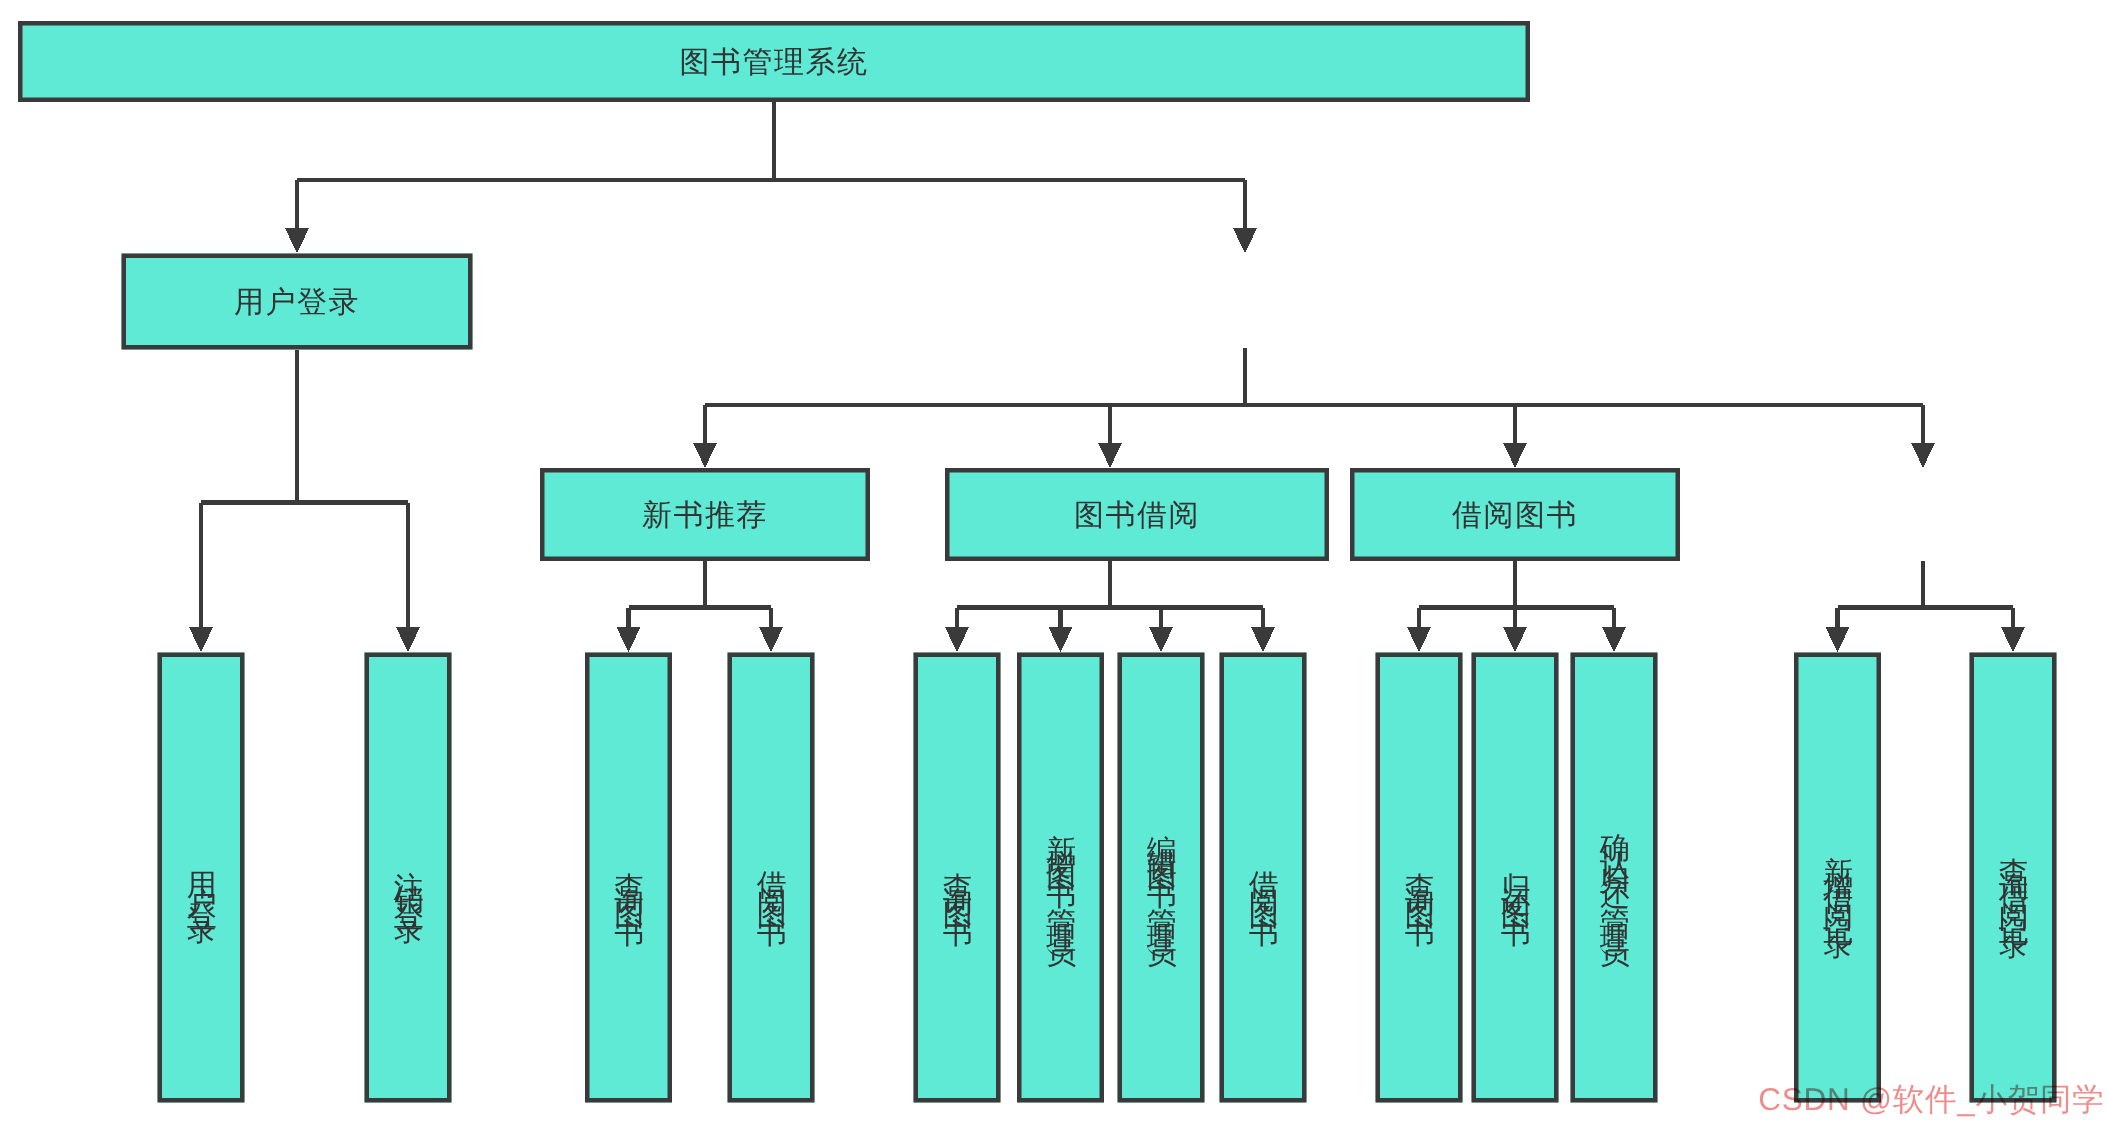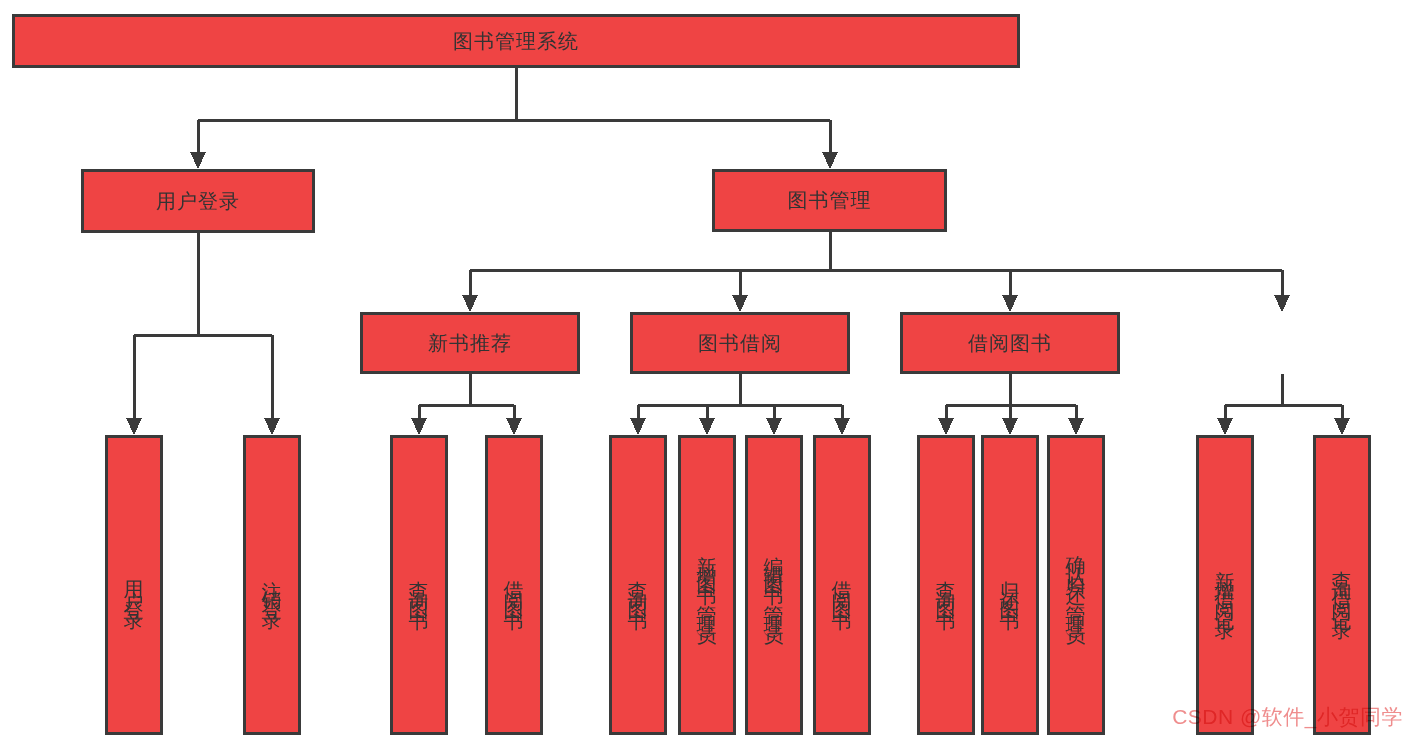--- a/index.html
+++ b/index.html
@@ -28,40 +28,40 @@
   svg.connectors path {
     stroke: currentColor;
     stroke-width: 3;
     fill: none;
   }
   svg.connectors polygon { fill: currentColor; stroke: none; }
   .box {
     position: absolute;
     box-sizing: border-box;
     border: 3px solid var(--box_border);
-    background: #ef4444;
+    background: #5eead4;
     display: flex;
     align-items: center;
     justify-content: center;
     font-size: 20px;
     color: var(--text);
   }
   .hbox span { letter-spacing: 1px; white-space: nowrap; }
   .vbox { width: 58px; height: 300px; }
   .vbox span {
     writing-mode: vertical-rl;
     text-orientation: mixed;
     letter-spacing: 10px;
     line-height: 1;
     white-space: nowrap;
   }
   .watermark {
     position: absolute;
     right: 2px;
-    bottom: 16px;
+    bottom: 0;
     font-size: 21px;
     letter-spacing: 0.5px;
     color: var(--watermark);
     mix-blend-mode: multiply;
     white-space: nowrap;
   }
 </style>
 </head>
 <body>
 
@@ -110,28 +110,25 @@
     </g>
   </svg>
 
   <div class="box hbox" style="left:12px; top:14px; width:1008px; height:54px">
     <span>图书管理系统</span>
   </div>
 
   <div class="box hbox" style="left:81px; top:169px; width:234px; height:64px">
     <span>用户登录</span>
   </div>
-  <div class="box hbox" style="left:712px; top:169px; width:235px; height:63px">
-    <span>图书管理</span>
-  </div>
 
   <div class="box hbox" style="left:360px; top:312px; width:220px; height:62px">
     <span>新书推荐</span>
   </div>
-  <div class="box hbox" style="left:630px; top:312px; width:220px; height:62px">
+  <div class="box hbox" style="left:630px; top:312px; width:256px; height:62px">
     <span>图书借阅</span>
   </div>
   <div class="box hbox" style="left:900px; top:312px; width:220px; height:62px">
     <span>借阅图书</span>
   </div>
 
   <div class="box vbox" style="left:105px; top:435px">
     <span>用户登录</span>
   </div>
   <div class="box vbox" style="left:243px; top:435px">

